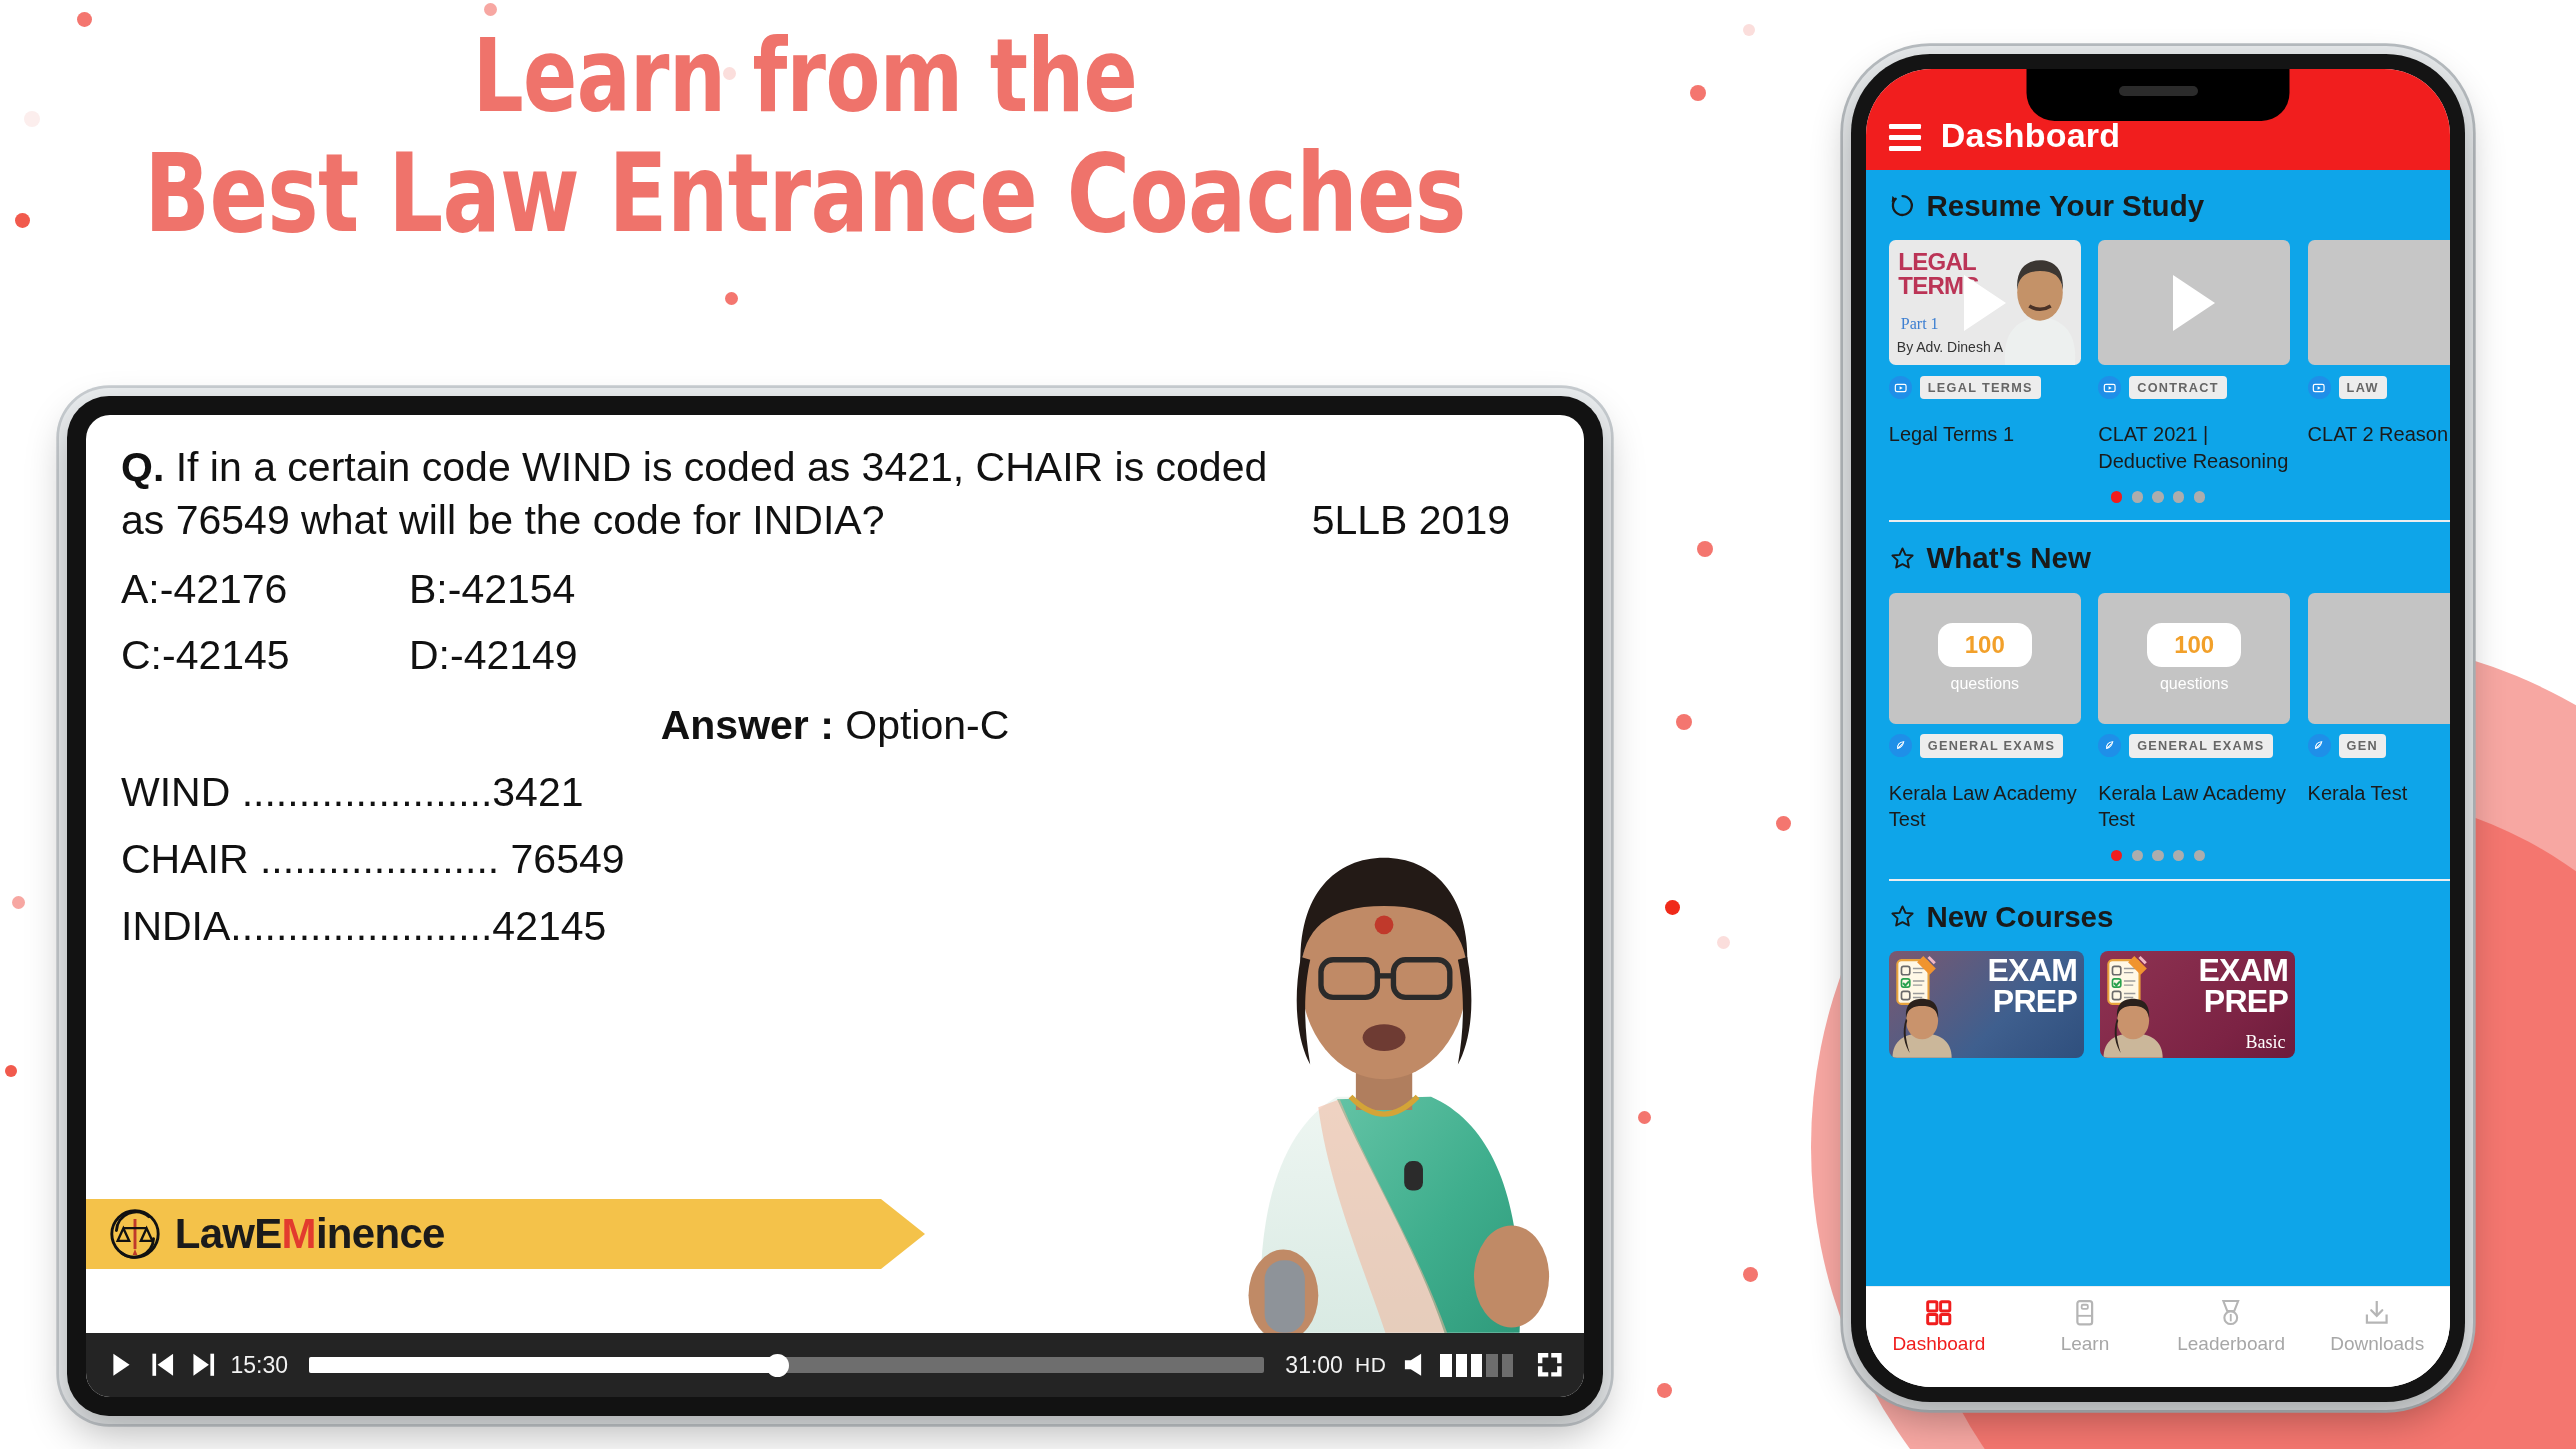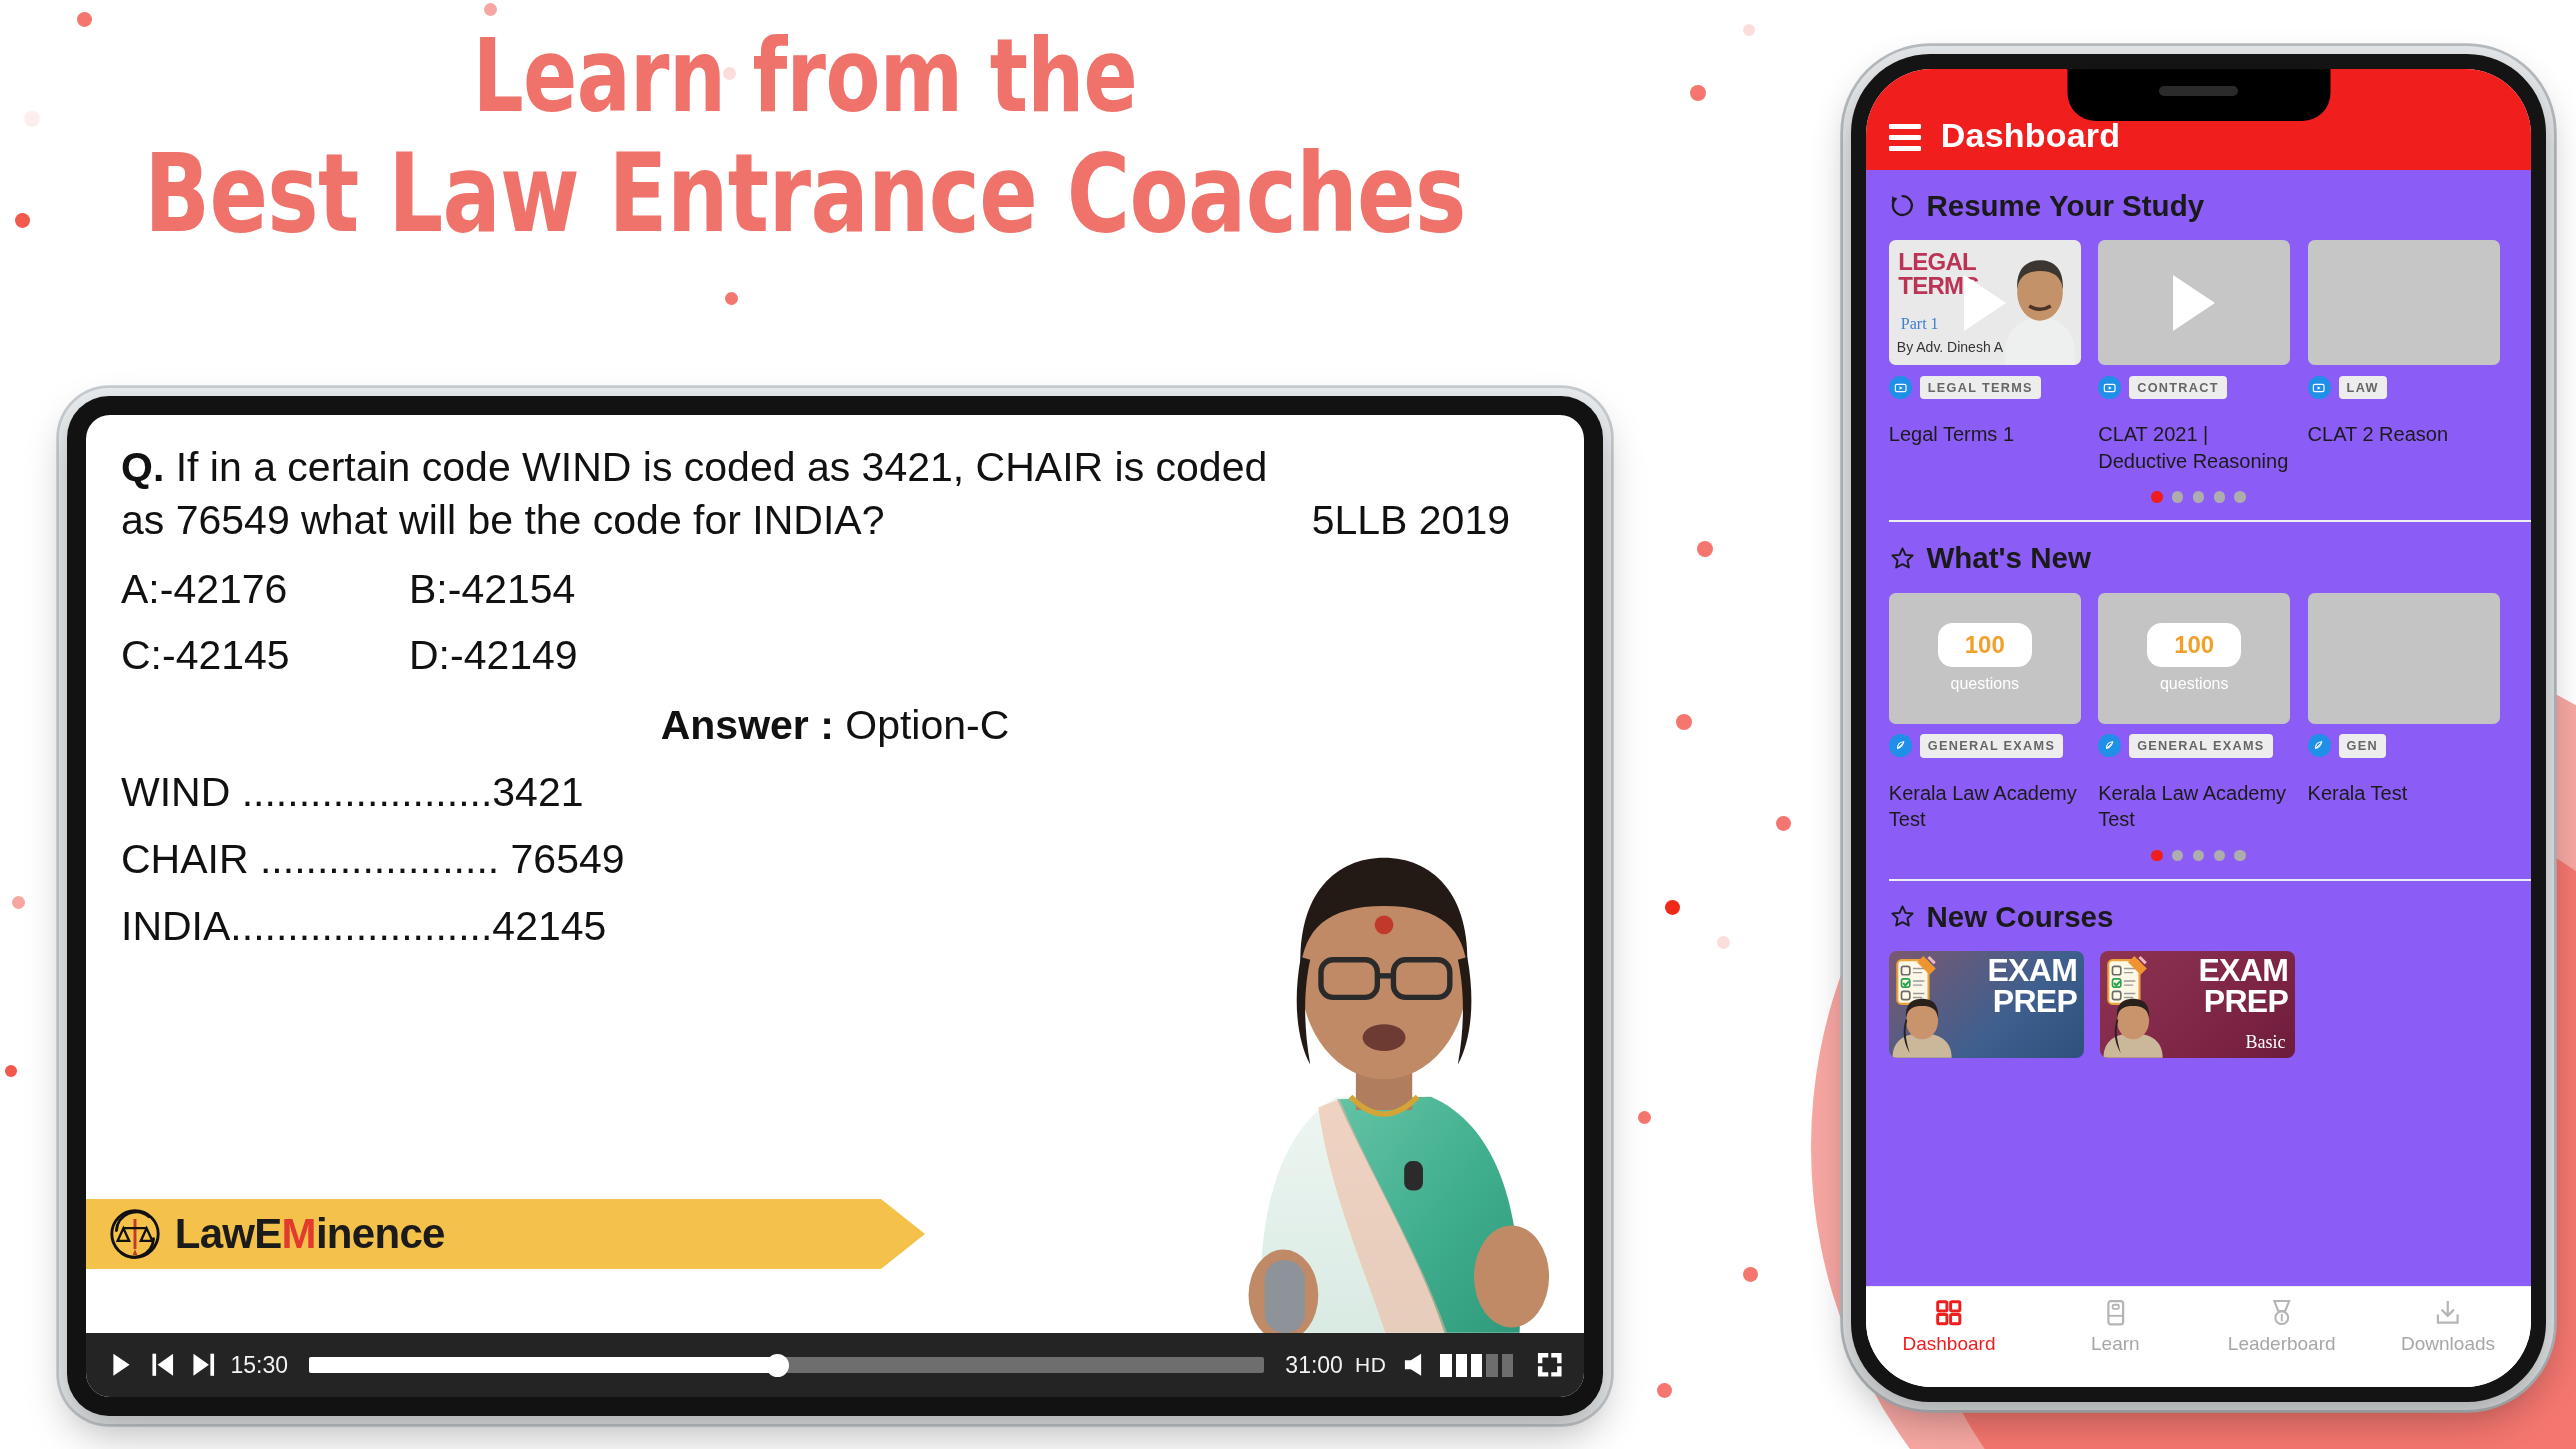--- a/index.html
+++ b/index.html
@@ -153,21 +153,21 @@
   }
   .hd { color:#f2f2f2; font-size:21px; letter-spacing:0.7px; }
   .vol-bars { display:flex; gap:4px; align-items:center; }
   .vb { width:11.4px; height:23px; background:#ffffff; }
   .vb.off { background:#6d6d6d; }
 
   
   .phone {
     position:absolute; z-index:7;
     left:1851px; top:54px;
-    width:695px; height:1348px;
+    width:614px; height:1348px;
     background:#141414;
     border-radius:79px;
     padding:14.8px;
     box-shadow:0 16px 39px rgba(0,0,0,.30), 0 0 0 8px #e9ecee, 0 0 0 10.7px #b9bec2;
   }
   .pscreen {
     width:100%; height:100%;
     background:#ffffff;
     border-radius:66px;
     overflow:hidden;
@@ -190,21 +190,21 @@
     flex:0 0 101px;
     background:#f11e1e;
     display:flex; align-items:flex-end;
     padding:0 0 14.8px 23px;
     gap:20px;
   }
   .hamburger { width:32px; height:27px; display:flex; flex-direction:column; justify-content:space-between; flex:0 0 auto; margin-bottom:4px; }
   .hamburger i { display:block; height:4.7px; background:#fff; border-radius:1.3px; }
   .ptitle { color:#fff; font-size:34px; font-weight:bold; letter-spacing:0.2px; }
 
-  .pbody { flex:1 1 auto; overflow:hidden; background:#8b5cf6; }
+  .pbody { flex:1 1 auto; overflow:hidden; background:#0ea5e9; }
   .section { padding:19px 0 0 23px; }
   .sec-head {
     display:flex; align-items:center; gap:10.7px;
     font-size:29.5px; font-weight:bold; color:#1a1a1a;
     margin-bottom:17.4px;
   }
   .sec-div { height:2px; background:#eceef0; margin:17.4px 0 0 0; }
 
   .carousel { display:flex; gap:17.4px; }
   .vcard { flex:0 0 auto; width:192px; }

